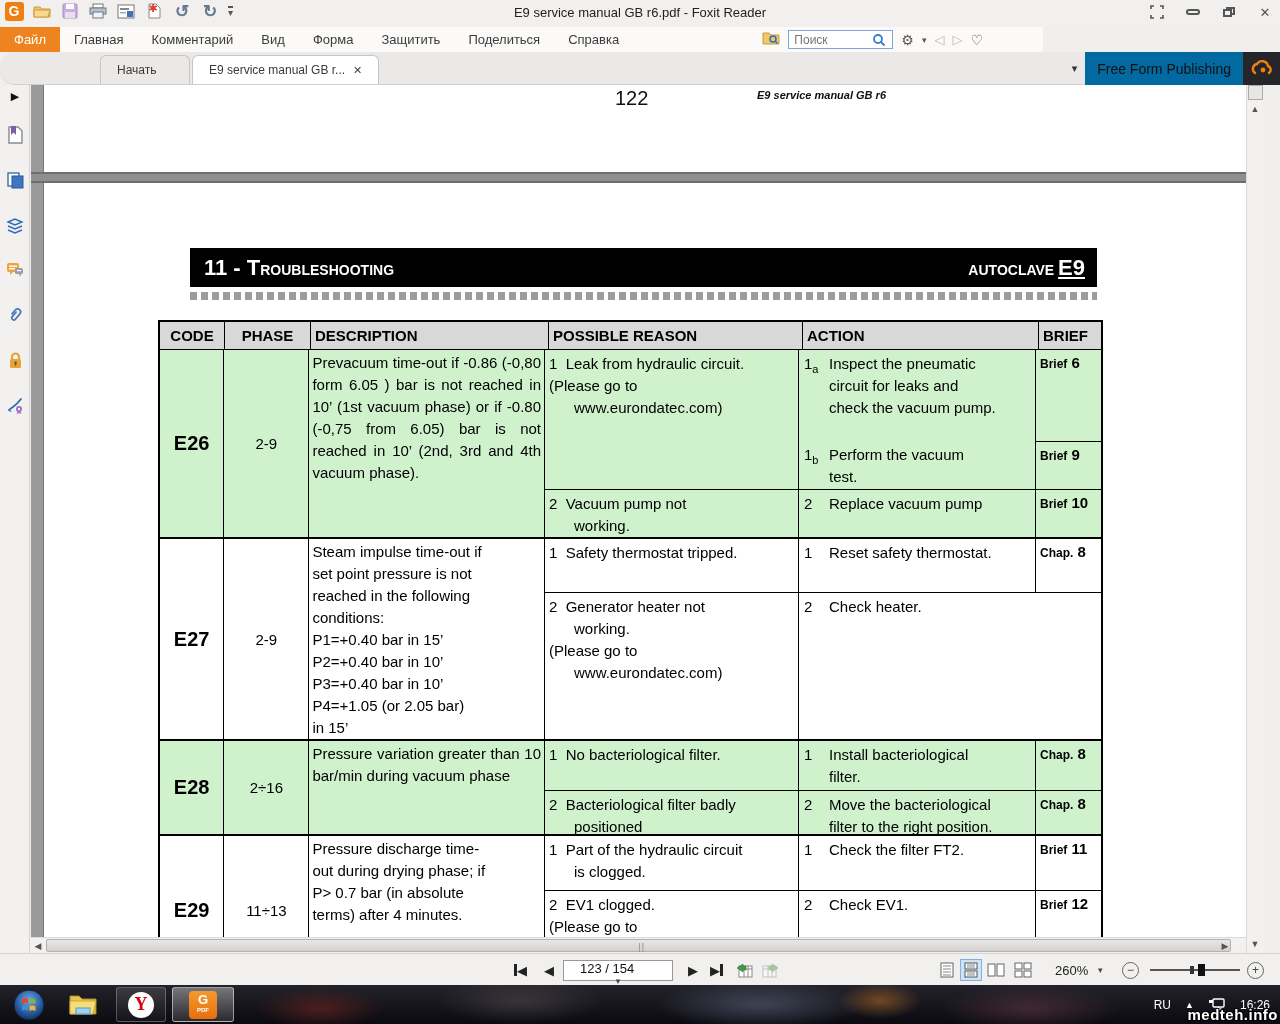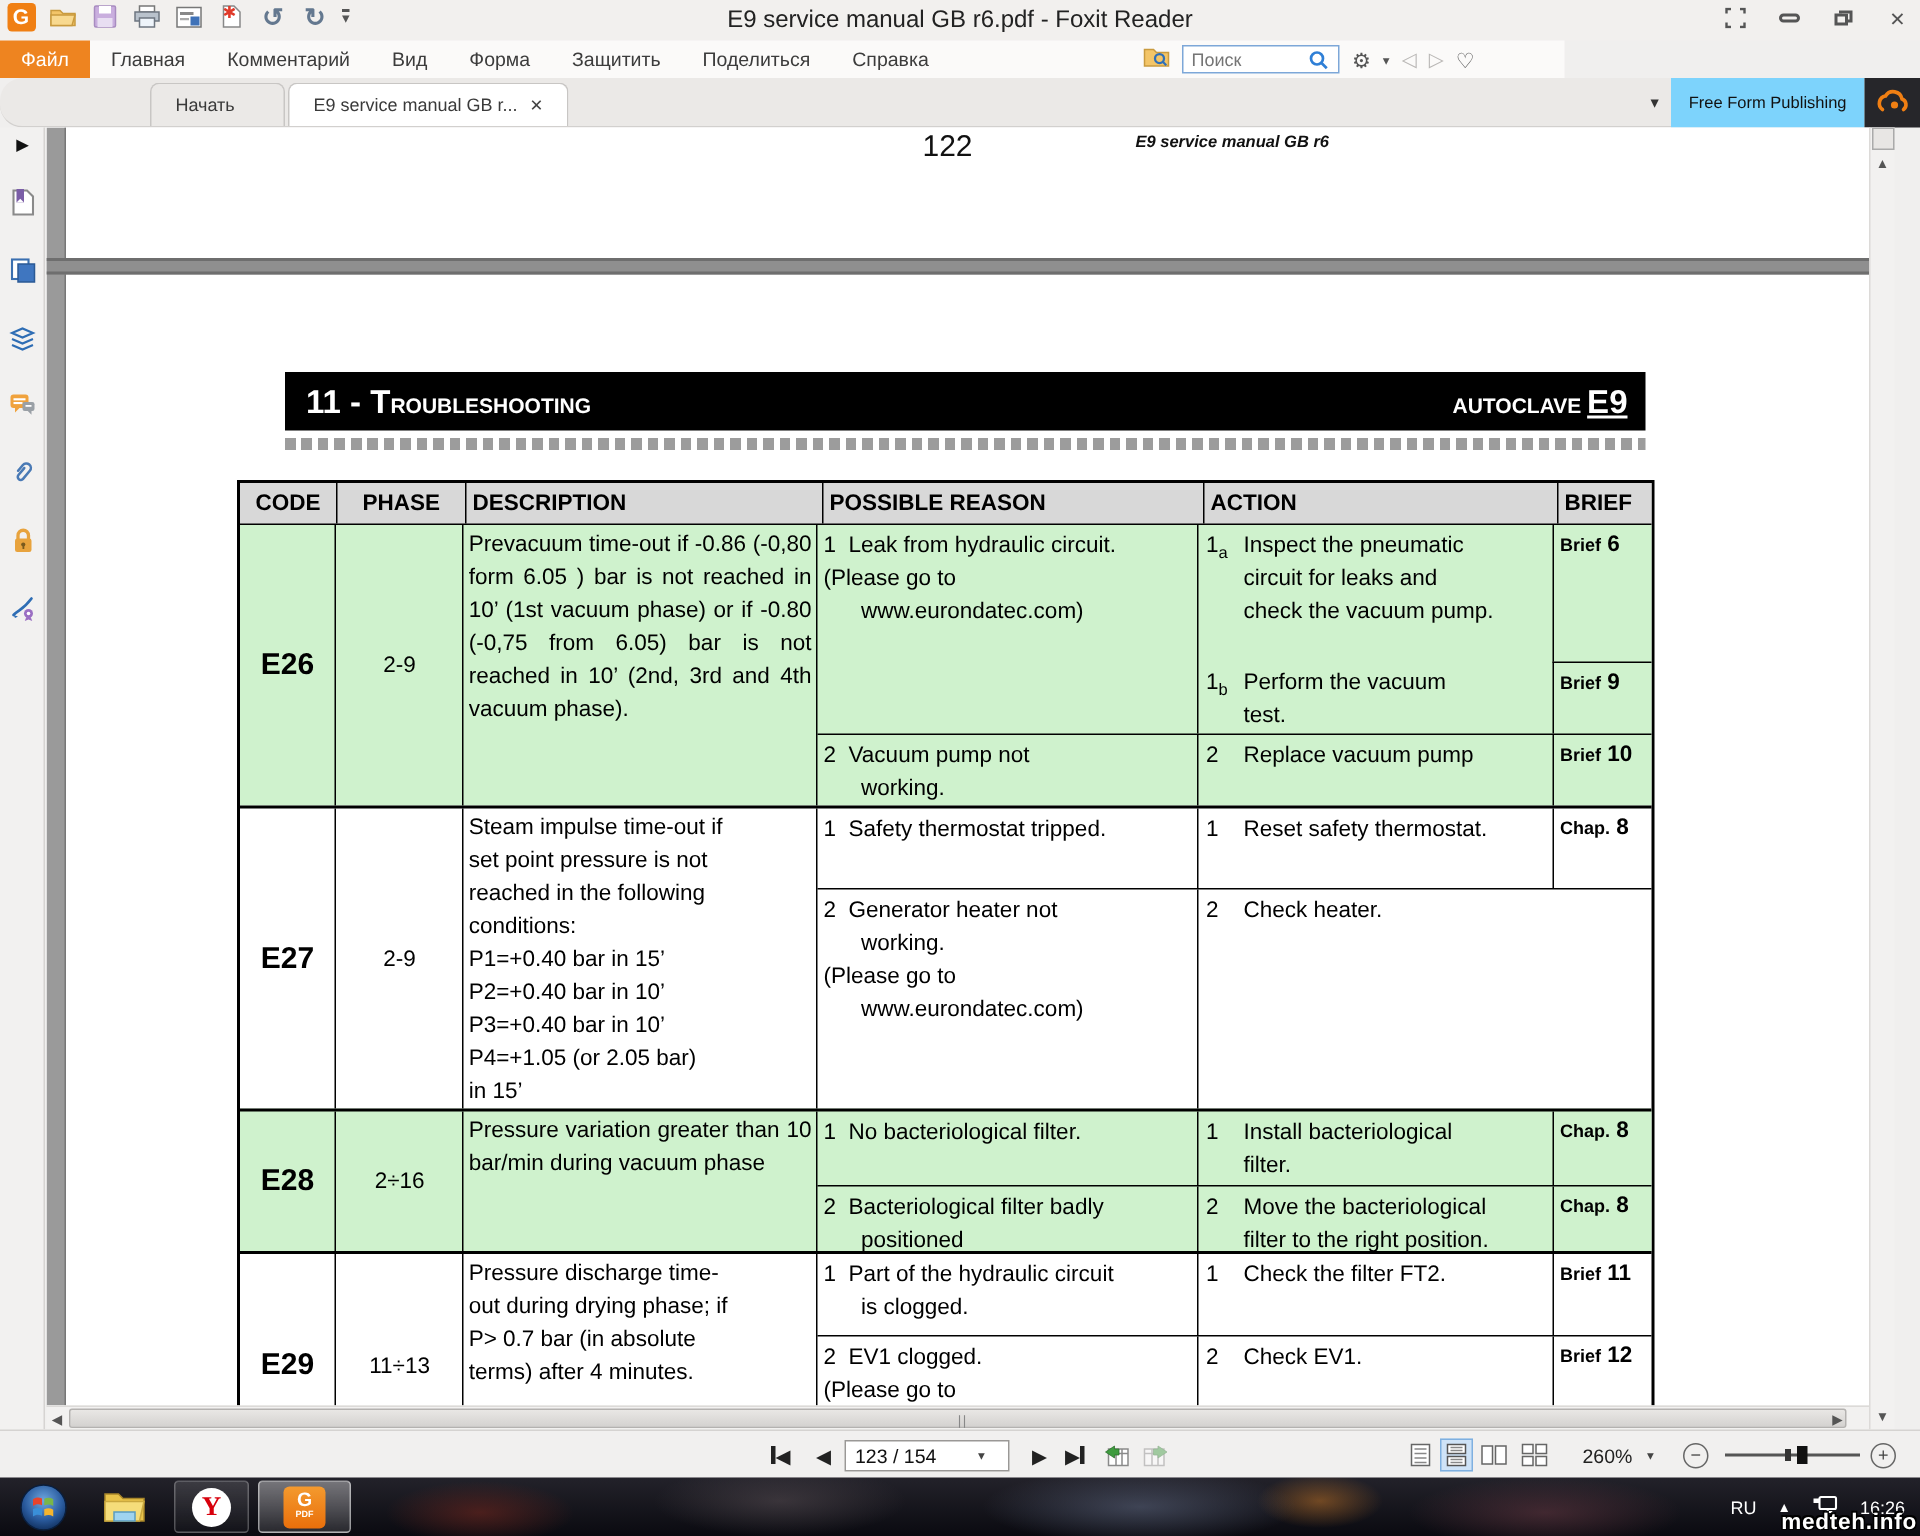--- a/index.html
+++ b/index.html
@@ -6,21 +6,21 @@
   html,body { width:1280px; height:1024px; overflow:hidden; }
   body { font-family:"Liberation Sans", sans-serif; background:#f0efee; position:relative; }
 
   
   .titlebar { position:absolute; left:0; top:0; width:1280px; height:27px; background:#f2f0ee; }
   .qat { position:absolute; left:4px; top:1px; display:flex; align-items:center; gap:8px; }
   .qat .ic { width:20px; height:20px; display:flex; align-items:center; justify-content:center; }
   .logo-sq { width:19px; height:19px; background:#f07f13; border-radius:3px; color:#fff; font-weight:bold; font-size:14px; display:flex; align-items:center; justify-content:center; }
   .arrowglyph { color:#64788f; font-size:17px; font-weight:bold; }
   .qat-drop { font-size:10px; color:#555; border-top:2px solid #555; line-height:8px; padding-top:1px; }
-  .win-title { position:absolute; left:0; right:0; top:5px; text-align:center; font-size:16px; color:#222; }
+  .win-title { position:absolute; left:0; right:0; top:5px; text-align:center; font-size:13px; color:#222; }
   .winctl { position:absolute; right:4px; top:2px; display:flex; gap:14px; align-items:center; }
   .winctl .wc { width:22px; height:20px; display:flex; align-items:center; justify-content:center; color:#555; font-size:13px; }
   .pill { width:14px; height:6px; border:2px solid #555; border-radius:3px; }
   .restore { position:relative; width:12px; height:10px; }
   .restore i { position:absolute; border:2px solid #555; width:9px; height:8px; display:block; }
   .restore i:first-child { right:0; top:0; }
   .restore i:last-child { left:0; bottom:0; background:#f2f0ee; }
 
   
   .menubar { position:absolute; left:0; top:27px; width:1043px; height:25px; background:#fbfaf9; display:flex; align-items:stretch; }
@@ -34,21 +34,21 @@
 
   
   .tabbar { position:absolute; left:0; top:52px; width:1280px; height:33px; background:#ebe9e7; border-bottom:1px solid #d2d0ce;border-radius:15px; }
   .tabs { position:absolute; left:100px; bottom:0; display:flex; }
   .tab { height:29px; display:flex; align-items:center; gap:8px; padding:0 16px; font-size:12px; color:#3a3a3a;
          border:1px solid #c8c6c4; border-bottom:none; border-radius:6px 6px 0 0; margin-right:2px; min-width:90px; }
   .tab.active { background:#fff; min-width:185px; }
   .tab .x { margin-left:auto; font-size:11px; color:#444; }
   .ffp-wrap { position:absolute; right:0; top:0; height:33px; display:flex; align-items:stretch; }
   .ffp-caret { align-self:center; margin-right:8px; font-size:11px; color:#333; }
-  .ffp-btn { background:#7dd3fc; color:#111; font-size:11px; display:flex; align-items:center; padding:0 12px; }
+  .ffp-btn { background:#0369a1; color:#111; font-size:14px; display:flex; align-items:center; padding:0 12px; }
   .cloud-sq { width:37px; background:#26262a; display:flex; align-items:center; justify-content:center; }
 
   
   .sidebar { position:absolute; left:0; top:85px; width:30px; height:868px; background:#f2f1f0; border-right:1px solid #d6d4d2; }
   .sb-ic { width:30px; height:30px; display:flex; align-items:center; justify-content:center; margin-top:15px; }
   .sb-exp { height:18px; margin-top:2px; color:#111; font-size:11px; }
 
   
   .doc-pane { position:absolute; left:31px; top:85px; width:1215px; height:852px; background:#fff; overflow:hidden; }
   .page-bgstrip { position:absolute; left:0; top:0; width:13px; height:100%; background:#9a9a9a; border-right:1px solid #777; }
@@ -103,21 +103,21 @@
   .hs-left,.hs-right { position:absolute; top:1px; width:14px; height:14px; font-size:9px; color:#555; display:flex; align-items:center; justify-content:center; }
   .hs-left{left:0} .hs-right{right:14px}
   .hs-thumb { position:absolute; left:15px; top:1px; width:1185px; height:13px; background:linear-gradient(#e9e7e5,#d4d2d0); border:1px solid #b4b2b0; border-radius:2px; }
   .hs-grip { position:absolute; left:50%; top:2px; font-size:9px; color:#888; letter-spacing:1px; }
 
   
   .statusbar { position:absolute; left:0; top:953px; width:1280px; height:32px; background:#f1f0ef; border-top:1px solid #d5d3d1; }
   .sb-item { position:absolute; top:0; height:32px; display:flex; align-items:center; color:#333; }
   .navg { font-size:13px; color:#222; }
   .bar { display:inline-block; width:3px; height:12px; background:#222; }
-  .pagebox { width:110px; height:21px; background:#fff; border:1px solid #9a9896; display:flex; align-items:center; }
+  .pagebox { width:110px; height:21px; background:#fff; border:1px solid #9a9896; display:flex; align-items:center;flex-direction:column; }
   .pagebox input { border:none; outline:none; width:88px; font-size:13px; padding-left:6px; font-family:"Liberation Sans",sans-serif; color:#111; background:transparent; }
   .layout-ic { width:22px; height:22px; display:flex; align-items:center; justify-content:center; margin-right:4px; border:1px solid transparent; }
   .layout-ic.sel { background:#cfe3f7; border:1px solid #7fb0e0; }
   .zoomtxt { font-size:13px; color:#222; }
   .circle-btn { width:17px; height:17px; border:1px solid #666; border-radius:50%; color:#444; font-size:12px; display:flex; align-items:center; justify-content:center; }
   .slider { position:relative; width:90px; height:2px; background:#555; }
   .slider .thumb { position:absolute; left:48px; top:-5px; width:7px; height:12px; background:#111; }
   .slider .mid { position:absolute; left:40px; top:-3px; width:4px; height:8px; background:#333; }
 
   

